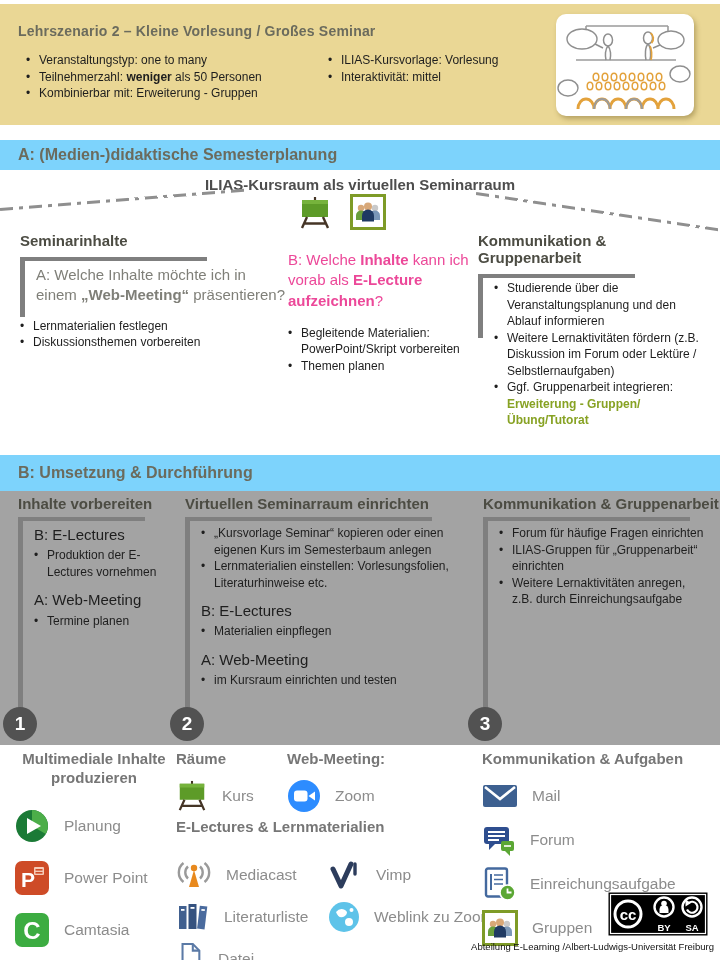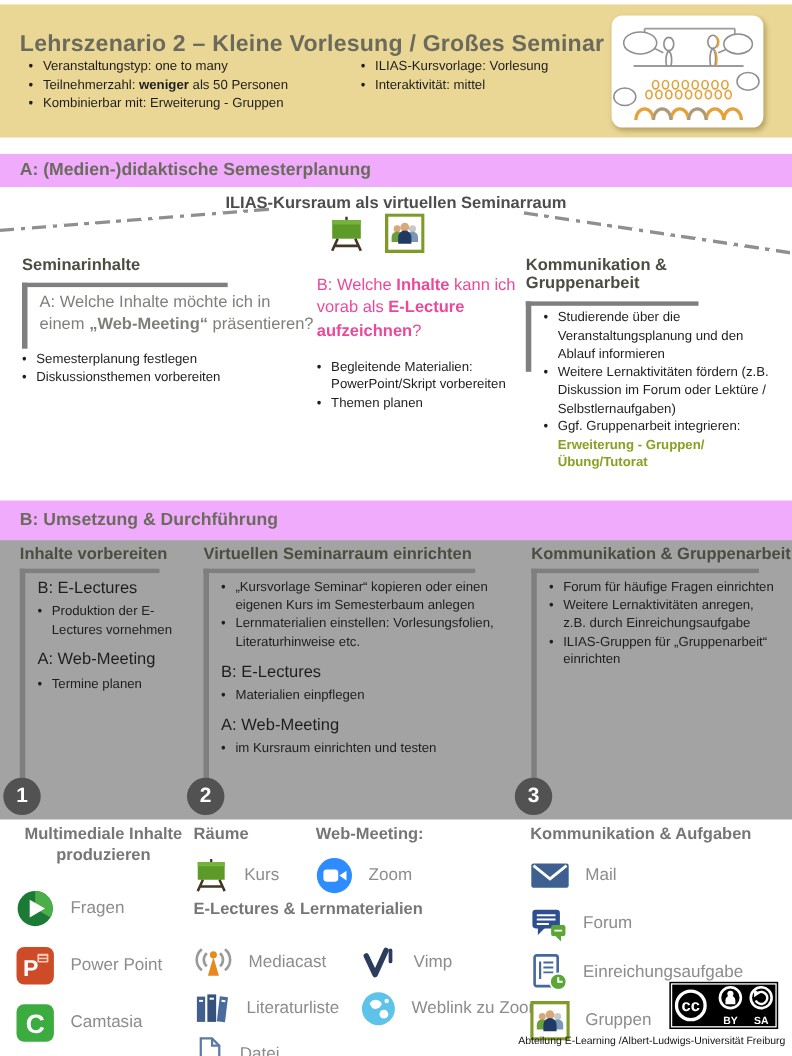--- a/index.html
+++ b/index.html
@@ -1,30 +1,30 @@
 <!DOCTYPE html>
 <html lang="de"><head>
 <meta charset="utf-8">
 <style>
   html,body{margin:0;padding:0;background:#fff;}
   .page{position:relative;width:720px;height:960px;background:#fff;overflow:hidden;
         font-family:"Liberation Sans","DejaVu Sans",sans-serif;color:#1e1e1e;}
   
   .header-band{position:absolute;left:0;top:4px;width:720px;height:121px;background:#EAD795;}
-  .page-title{position:absolute;left:18px;top:10px;font-size:21px;font-weight:bold;color:#6B6B5D;letter-spacing:.2px;}
+  .page-title{position:absolute;left:18px;top:10px;font-size:14px;font-weight:bold;color:#6B6B5D;letter-spacing:.2px;}
   ul.plain{list-style:none;margin:0;padding:0;}
   ul.plain li{position:relative;padding-left:13px;font-size:12px;line-height:1.38;}
   ul.plain li::before{content:"•";position:absolute;left:0;top:0;}
   .hleft{position:absolute;left:26px;top:48px;width:290px;}
   .hright{position:absolute;left:328px;top:48px;width:220px;}
   .illus{position:absolute;left:556px;top:10px;width:138px;height:102px;background:#fff;border-radius:10px;
          box-shadow:2px 3px 5px rgba(120,100,40,.45);}
   b.inb{font-weight:bold;}
   
-  .band{position:absolute;left:0;width:720px;background:#f0abfc;display:flex;align-items:center;}
+  .band{position:absolute;left:0;width:720px;background:#7dd3fc;display:flex;align-items:center;}
   .band-a{top:140px;height:30px;}
   .band-b{top:455px;height:36px;}
   .band .band-title{margin-left:18px;font-size:16px;font-weight:bold;color:#6B6B5D;}
   
   .section-a{position:absolute;left:0;top:170px;width:720px;height:285px;background:#fff;}
   .banner-title{position:absolute;left:0;top:6px;width:720px;text-align:center;font-size:15px;font-weight:bold;color:#4D4D4D;}
   .dash{position:absolute;height:3px;background:repeating-linear-gradient(90deg,#8F8F8F 0 13px,transparent 13px 19px,#8F8F8F 19px 23px,transparent 23px 29px);}
   .dash-left{left:0;top:38px;width:248px;transform:rotate(-4.5deg);transform-origin:left center;}
   .dash-right{left:476px;top:22px;width:250px;transform:rotate(8.5deg);transform-origin:left center;}
   .icon-abs{position:absolute;}
@@ -162,21 +162,21 @@
         <path d="M12 27.5 v-6 a6 6 0 0 1 12 0 v6 z" fill="#1F3A63"></path>
       </svg>
     </span>
 
     <div class="a-left">
       <h3 class="colhead">Seminarinhalte</h3>
       <div class="quote">
         <span>A: Welche Inhalte möchte ich in einem </span><b class="inb">„Web-Meeting“</b><span> präsentieren?</span>
       </div>
       <ul class="plain">
-        <li>Semesterplanung festlegen</li>
+        <li>Lernmaterialien festlegen</li>
         <li>Diskussionsthemen vorbereiten</li>
       </ul>
     </div>
 
     <div class="a-mid">
       <p class="question"><span>B: Welche </span><b class="inb">Inhalte</b><span> kann ich vorab als </span><b class="inb">E-Lecture</b><span> </span><b class="inb">aufzeichnen</b><span>?</span></p>
       <ul class="plain">
         <li>Begleitende Materialien: PowerPoint/Skript vorbereiten</li>
         <li>Themen planen</li>
       </ul>
@@ -228,41 +228,41 @@
       </ul>
       <div class="glabel">A: Web-Meeting</div>
       <ul class="plain">
         <li>im Kursraum einrichten und testen</li>
       </ul>
     </div>
 
     <div class="bcol bc3">
       <ul class="plain">
         <li>Forum für häufige Fragen einrichten</li>
+        <li>ILIAS-Gruppen für „Gruppenarbeit“ einrichten</li>
         <li>Weitere Lernaktivitäten anregen, z.B. durch Einreichungsaufgabe</li>
-        <li>ILIAS-Gruppen für „Gruppenarbeit“ einrichten</li>
       </ul>
     </div>
 
     <div class="badge bg1">1</div>
     <div class="badge bg2">2</div>
     <div class="badge bg3">3</div>
   </div>
 
   <div class="tblock t-produce">
     <h4 class="tools-head">Multimediale Inhalte produzieren</h4>
     <div class="trow">
       <span>
         <svg width="36" height="36" viewBox="0 0 36 36">
           <circle cx="18" cy="18" r="16" fill="#1B7A36"></circle>
           <path d="M18 2 a16 16 0 0 1 13.8 24 L18 18 Z" fill="#4CAE49"></path>
           <polygon points="13,10 27,18 13,26" fill="#fff"></polygon>
         </svg>
       </span>
-      <span class="tlabel">Fragen</span>
+      <span class="tlabel">Planung</span>
     </div>
     <div class="trow">
       <span>
         <svg width="36" height="36" viewBox="0 0 36 36">
           <rect x="1" y="1" width="34" height="34" rx="7" fill="#CE4B27"></rect>
           <rect x="20" y="7" width="10" height="8" rx="1" fill="#F5CBB8"></rect>
           <rect x="21.5" y="9" width="7" height="1.6" fill="#CE4B27"></rect>
           <rect x="21.5" y="12" width="7" height="1.6" fill="#CE4B27"></rect>
           <text x="7" y="27" font-size="21" font-weight="bold" fill="#fff" font-family="Liberation Sans, sans-serif">P</text>
         </svg>

